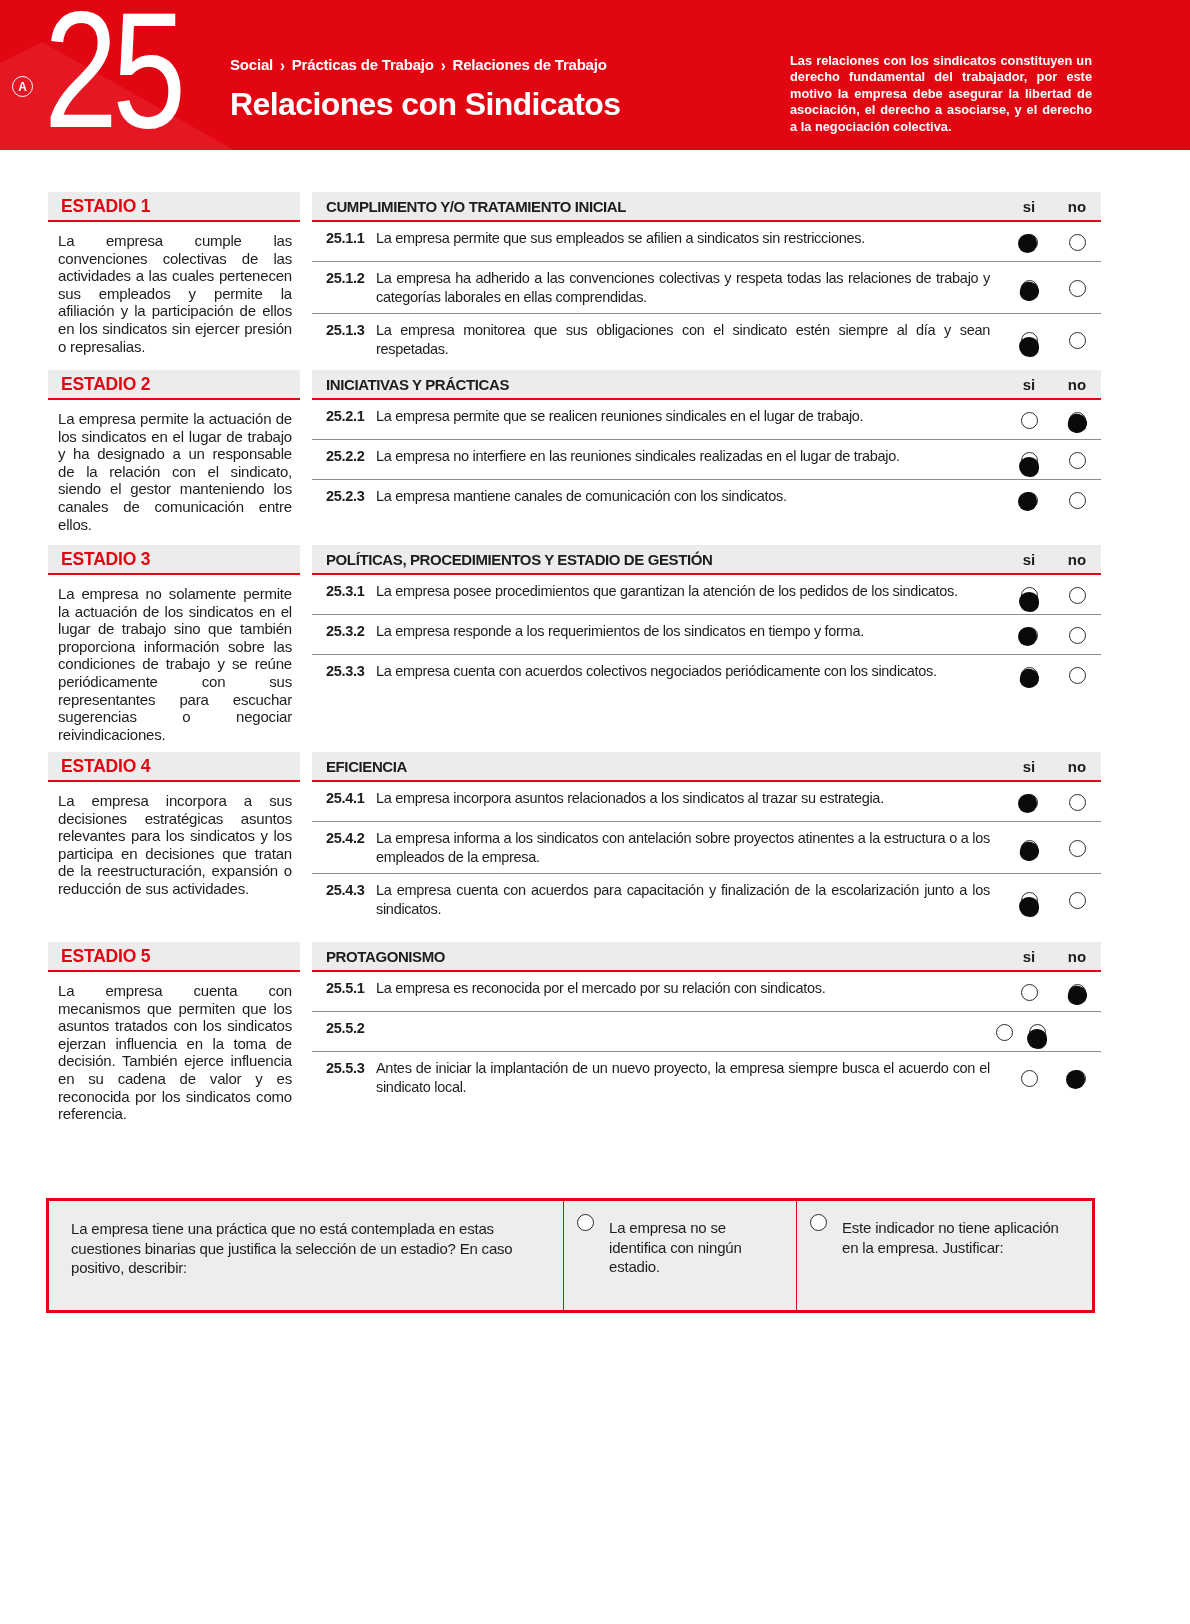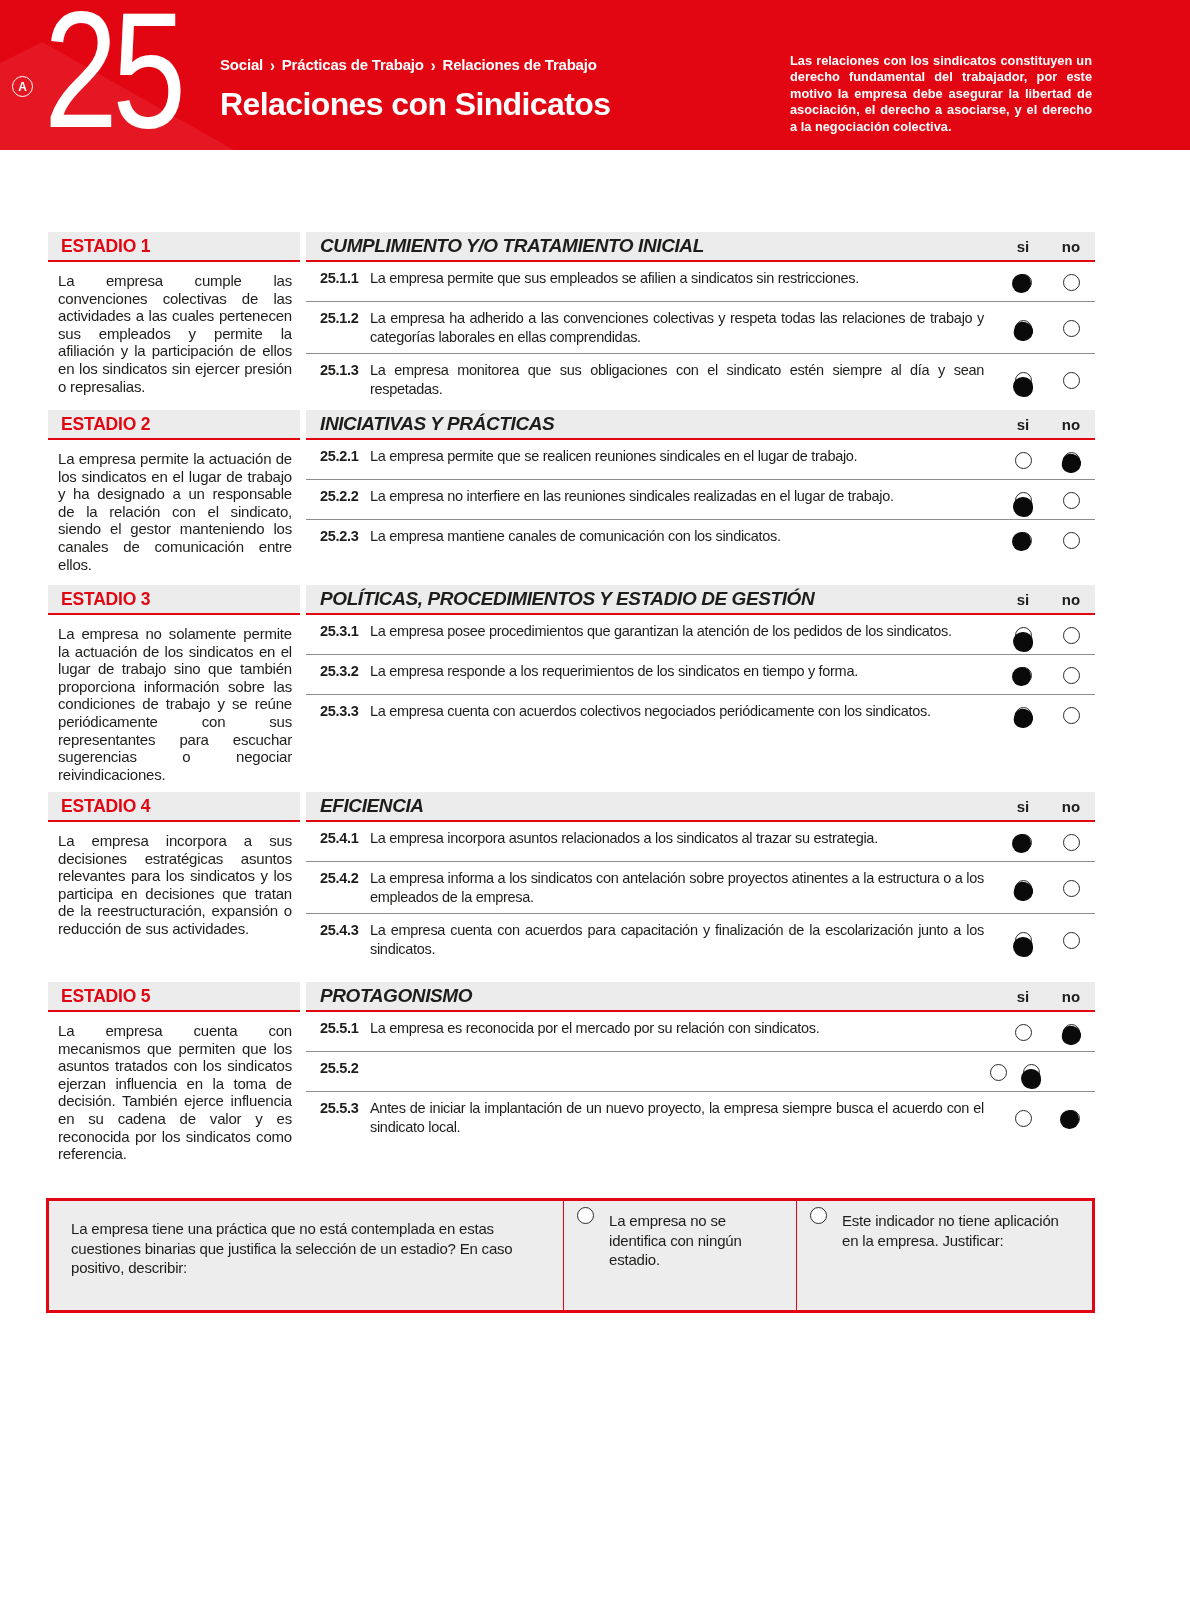--- a/index.html
+++ b/index.html
@@ -23,45 +23,45 @@
     position:absolute; left:12px; top:76px; width:21px; height:21px;
     border:1.7px solid #fff; border-radius:50%; box-sizing:border-box;
     display:flex; align-items:center; justify-content:center;
     font-size:12px; font-weight:bold; line-height:1;
   }
   .big-num {
     position:absolute; left:44px; top:-14px;
     font-size:166px; line-height:168px; font-weight:400;
     letter-spacing:-7px; transform:scaleX(0.80); transform-origin:left top;
   }
-  .head-mid { position:absolute; left:220px; top:56px; }
+  .head-mid { position:absolute; left:230px; top:56px; }
   .breadcrumb { font-size:15px; font-weight:700; letter-spacing:-0.2px; }
   .breadcrumb .sep { margin:0 7px; display:inline-block; transform:scaleY(1.1); }
   .page-title { margin:13px 8px 0 0; font-size:32px; font-weight:600; letter-spacing:-0.6px; }
   .intro {
     position:absolute; left:790px; top:53px; width:302px; margin:0;
     font-size:12.8px; font-weight:600; line-height:16.4px; text-align:justify;
   }
 
   
   .section {
     position:absolute; left:48px; width:1047px;
-    display:grid; grid-template-columns:252px 789px; column-gap:6px;margin-top:40px;
+    display:grid; grid-template-columns:252px 789px; column-gap:12px;
   }
   .s0{top:192px} .s1{top:370px} .s2{top:545px} .s3{top:752px} .s4{top:942px}
 
   .bar {
     height:30px; background:#ececec; box-sizing:border-box;
     border-bottom:2.5px solid var(--accent,#e20613);
     display:flex; align-items:center;
   }
   .bar-left { padding-left:13px; }
   .estadio { color:var(--accent,#e20613); font-weight:700; font-size:17.5px; letter-spacing:-0.2px; }
   .bar-right { display:grid; grid-template-columns:1fr 48px 48px; align-items:center; padding-left:14px; }
-  .sec-title { font-weight:700; font-size:19px; letter-spacing:-0.4px;font-style:italic; }
+  .sec-title { font-weight:700; font-size:15px; letter-spacing:-0.4px; }
   .yn { font-weight:700; font-size:15px; text-align:center; }
 
   .desc {
     margin:10px 0 0 0; padding:0 8px 0 10px;
     font-size:15px; line-height:17.6px; letter-spacing:-0.2px; text-align:justify;
   }
 
   .q-row {
     display:grid; grid-template-columns:50px 620px 1fr 48px 48px;
     padding:7px 0 6px 14px; box-sizing:border-box; min-height:40px;
@@ -88,21 +88,21 @@
     position:absolute; left:46px; top:1198px; width:1049px; height:115px;
     box-sizing:border-box; background:#ededed;
     border:3px solid var(--accent,#e20613);
     display:grid; grid-template-columns:514px 233px 1fr;
   }
   .fcol { box-sizing:border-box; padding:12px 14px 0 16px; }
   .fcol p { margin:6px; font-size:15px; line-height:19.5px; letter-spacing:-0.2px; }
   .fcol-q p { max-width:472px; }
   .fcol-opt {
     border-left:1.5px solid var(--accent,#e20613);
-    display:flex; gap:9px; align-items:flex-start; padding-top:4px; padding-left:13px;
+    display:flex; gap:9px; align-items:flex-start; padding-top:11px; padding-left:13px;
   }
   .fcol-opt .circle { flex:none; margin-top:2px; }
 </style>
 </head>
 <body>
 
 <div class="page">
 
   <header class="banner">
     <div class="slash"></div>

